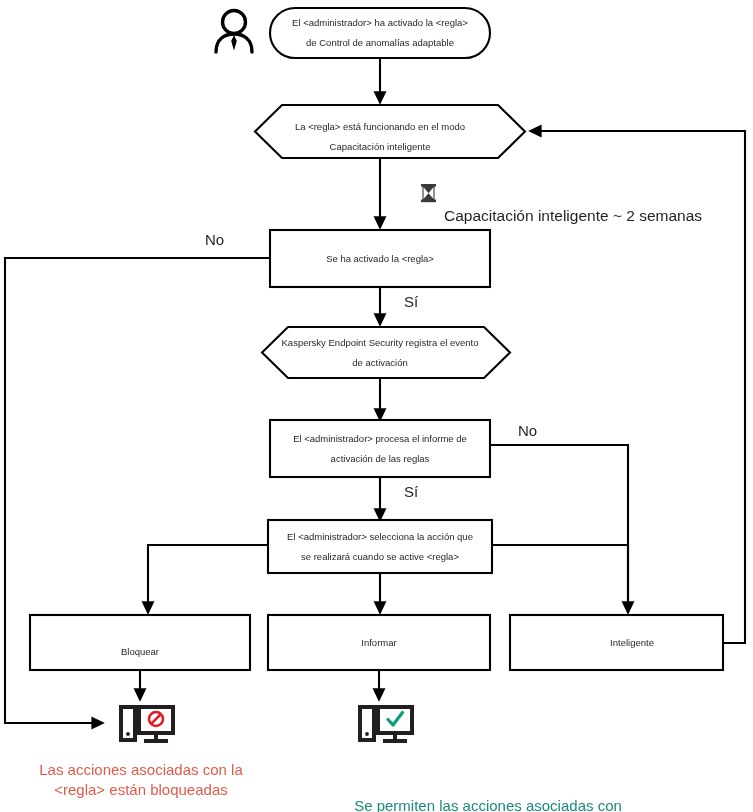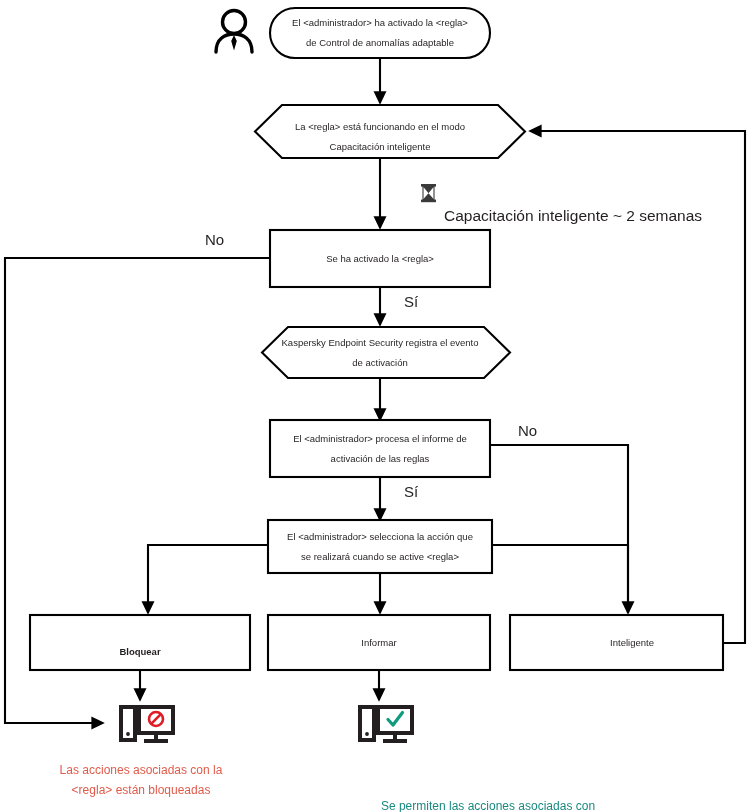--- a/index.html
+++ b/index.html
@@ -41,21 +41,21 @@
   }
   .timer-label{
     position:absolute;
     font-size:15.5px;
     color:#231f20;
     white-space:nowrap;
   }
   .caption{
     position:absolute;
     text-align:center;
-    font-size:12px;
+    font-size:15px;
     line-height:20px;
     white-space:pre-line;
   }
   .caption.blocked{ color:#e05b4a; }
   .caption.allowed{ color:#1a8a80; }
 </style>
 </head>
 <body>
 
 <div id="canvas">
@@ -159,21 +159,21 @@
 
   <div class="node-text" style="left: 268px; top: 327px; width: 224px; height: 51px; padding: 0px 4px; white-space: pre-line;">Kaspersky Endpoint Security registra el evento
 de activación</div>
 
   <div class="node-text" style="left: 270px; top: 420px; width: 220px; height: 57px; white-space: pre-line;">El &lt;administrador&gt; procesa el informe de
 activación de las reglas</div>
 
   <div class="node-text" style="left: 268px; top: 520px; width: 224px; height: 53px; padding: 0px 6px; white-space: pre-line;">El &lt;administrador&gt; selecciona la acción que
 se realizará cuando se active &lt;regla&gt;</div>
 
-  <div class="node-text" style="left: 30px; top: 615px; width: 220px; height: 73px; white-space: pre-line; font-weight: bold;">Bloquear</div>
+  <div class="node-text" style="left: 30px; top: 615px; width: 220px; height: 73px; white-space: pre-line;">Bloquear</div>
 
   <div class="node-text" style="left: 268px; top: 615px; width: 222px; height: 55px; white-space: pre-line;">Informar</div>
 
   <div class="node-text" style="left: 510px; top: 615px; width: 196px; height: 55px; white-space: pre-line; margin-left: 24px;">Inteligente</div>
 
   <div class="timer-label" style="left:444px; top:184px;margin-top:23px;">Capacitación inteligente ~ 2 semanas</div>
 
   <div class="edge-label" style="left:205px; top:231px;">No</div>
   <div class="edge-label" style="left:404px; top:293px;">Sí</div>
   <div class="edge-label" style="left:518px; top:422px;">No</div>

